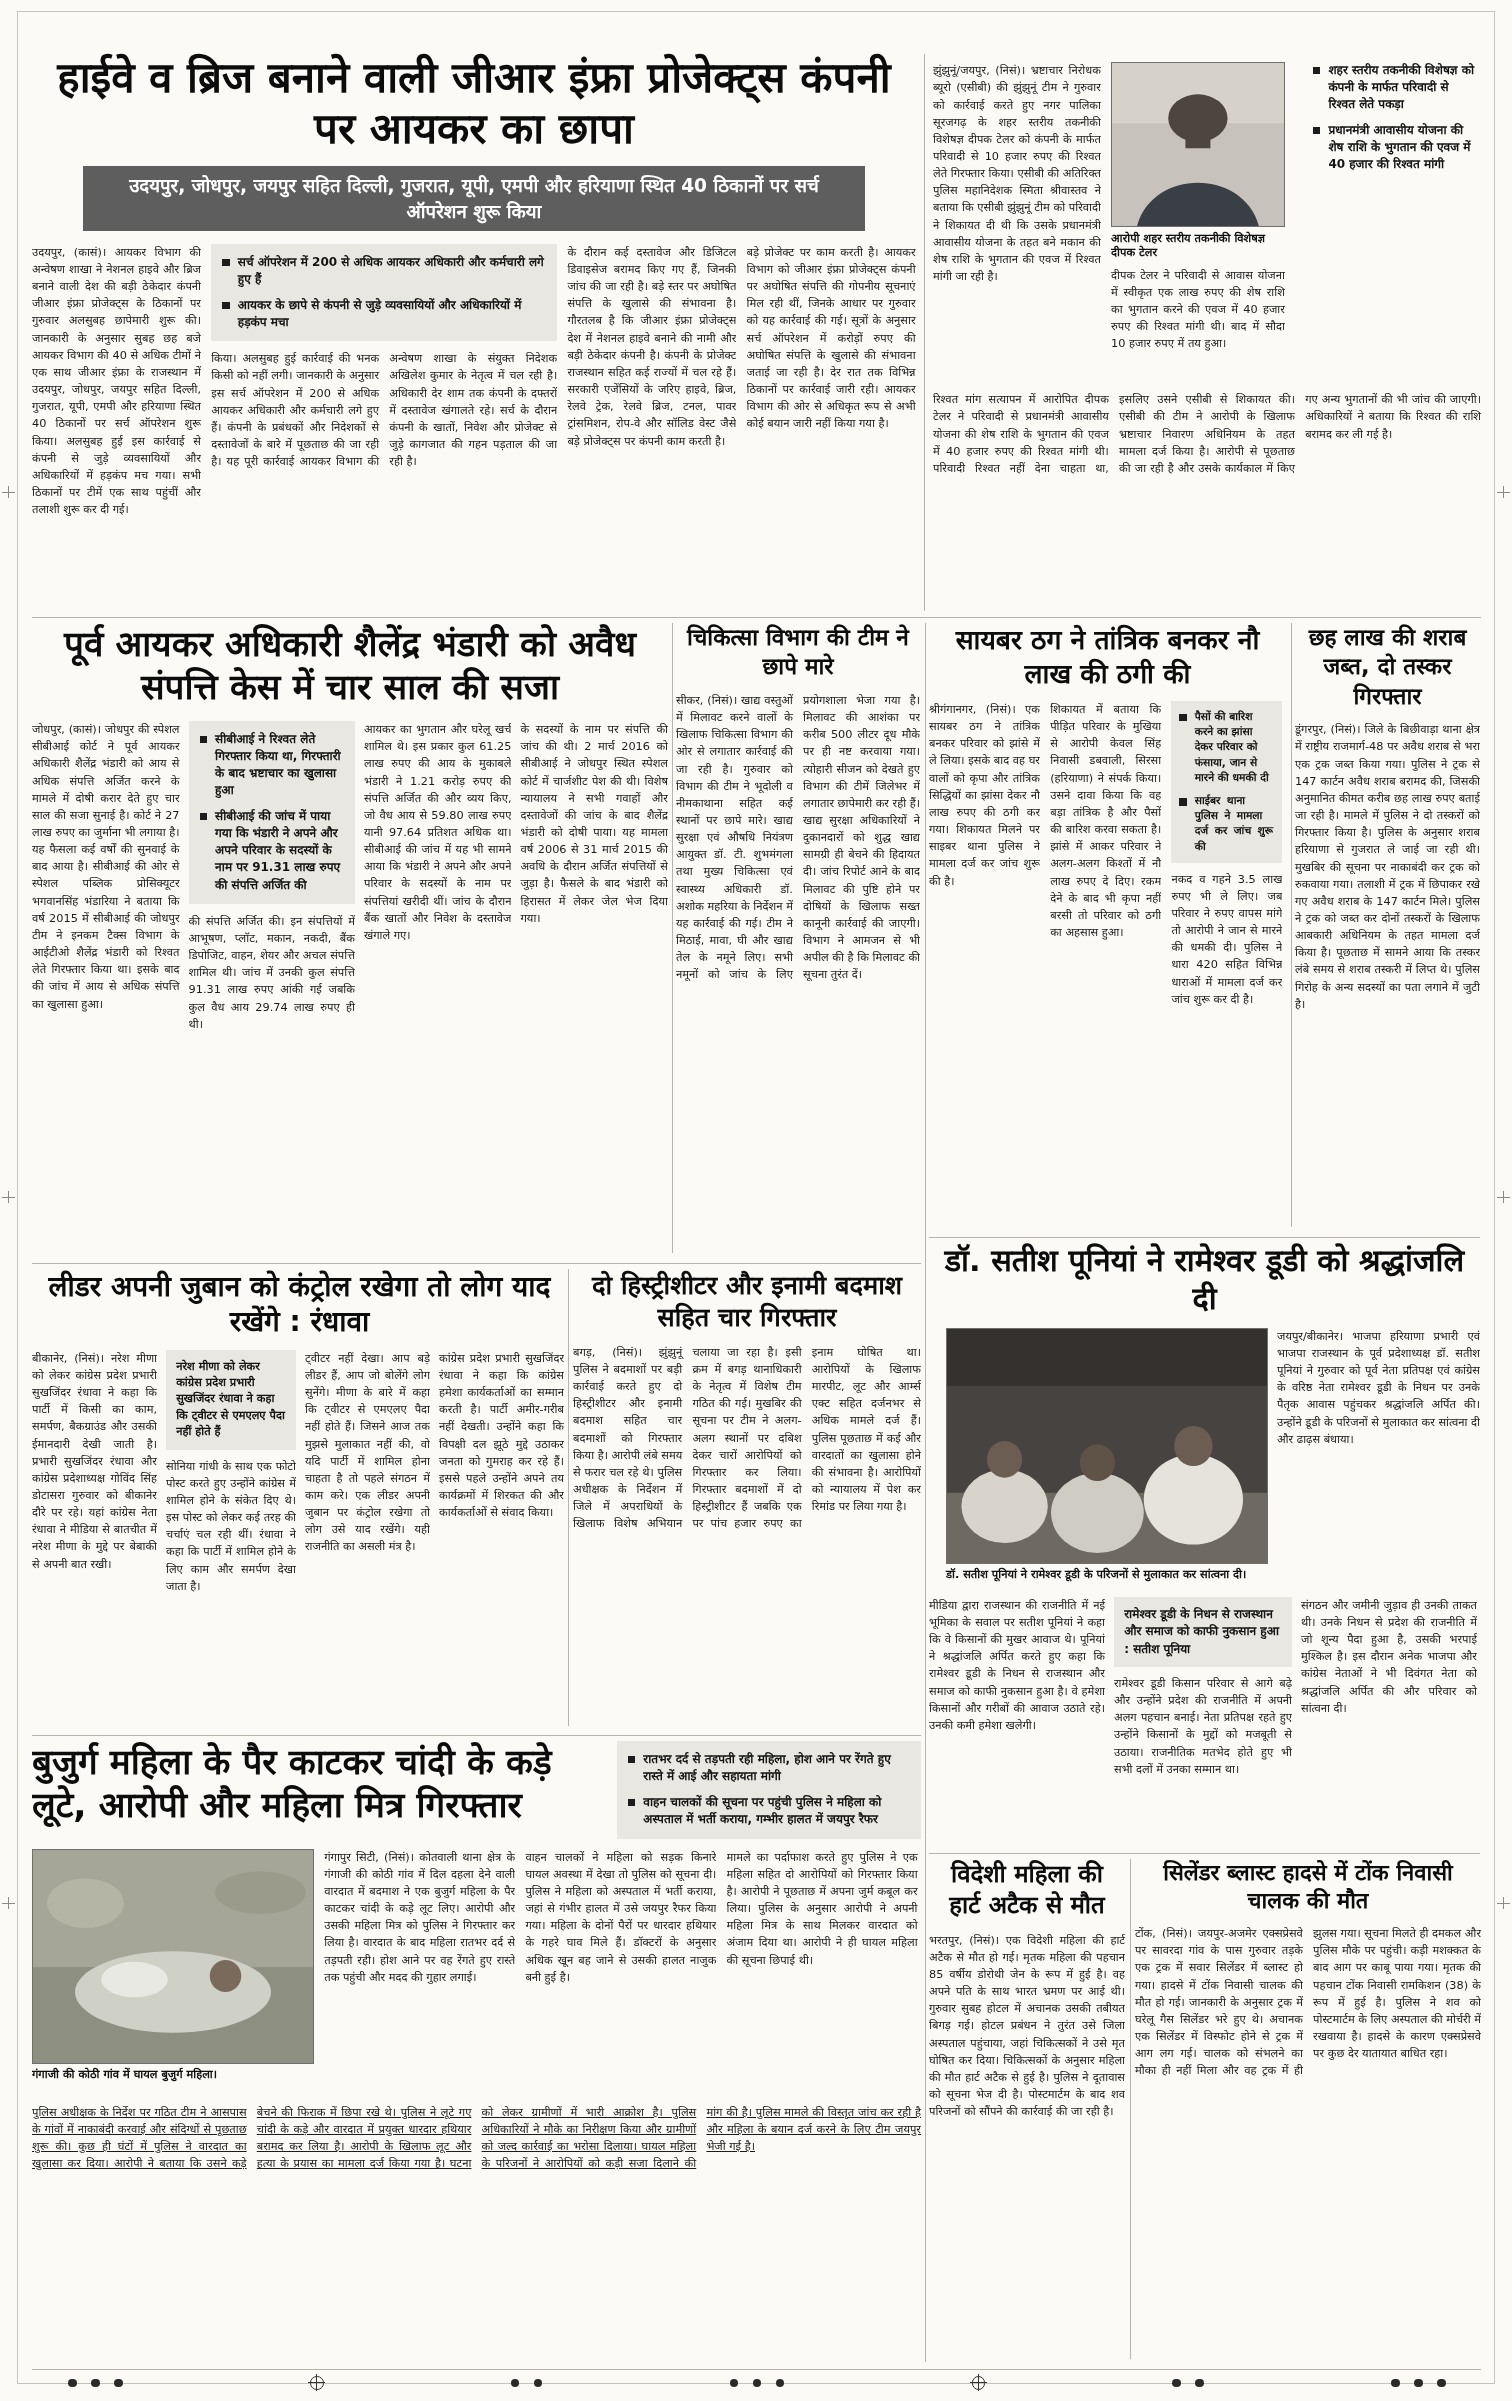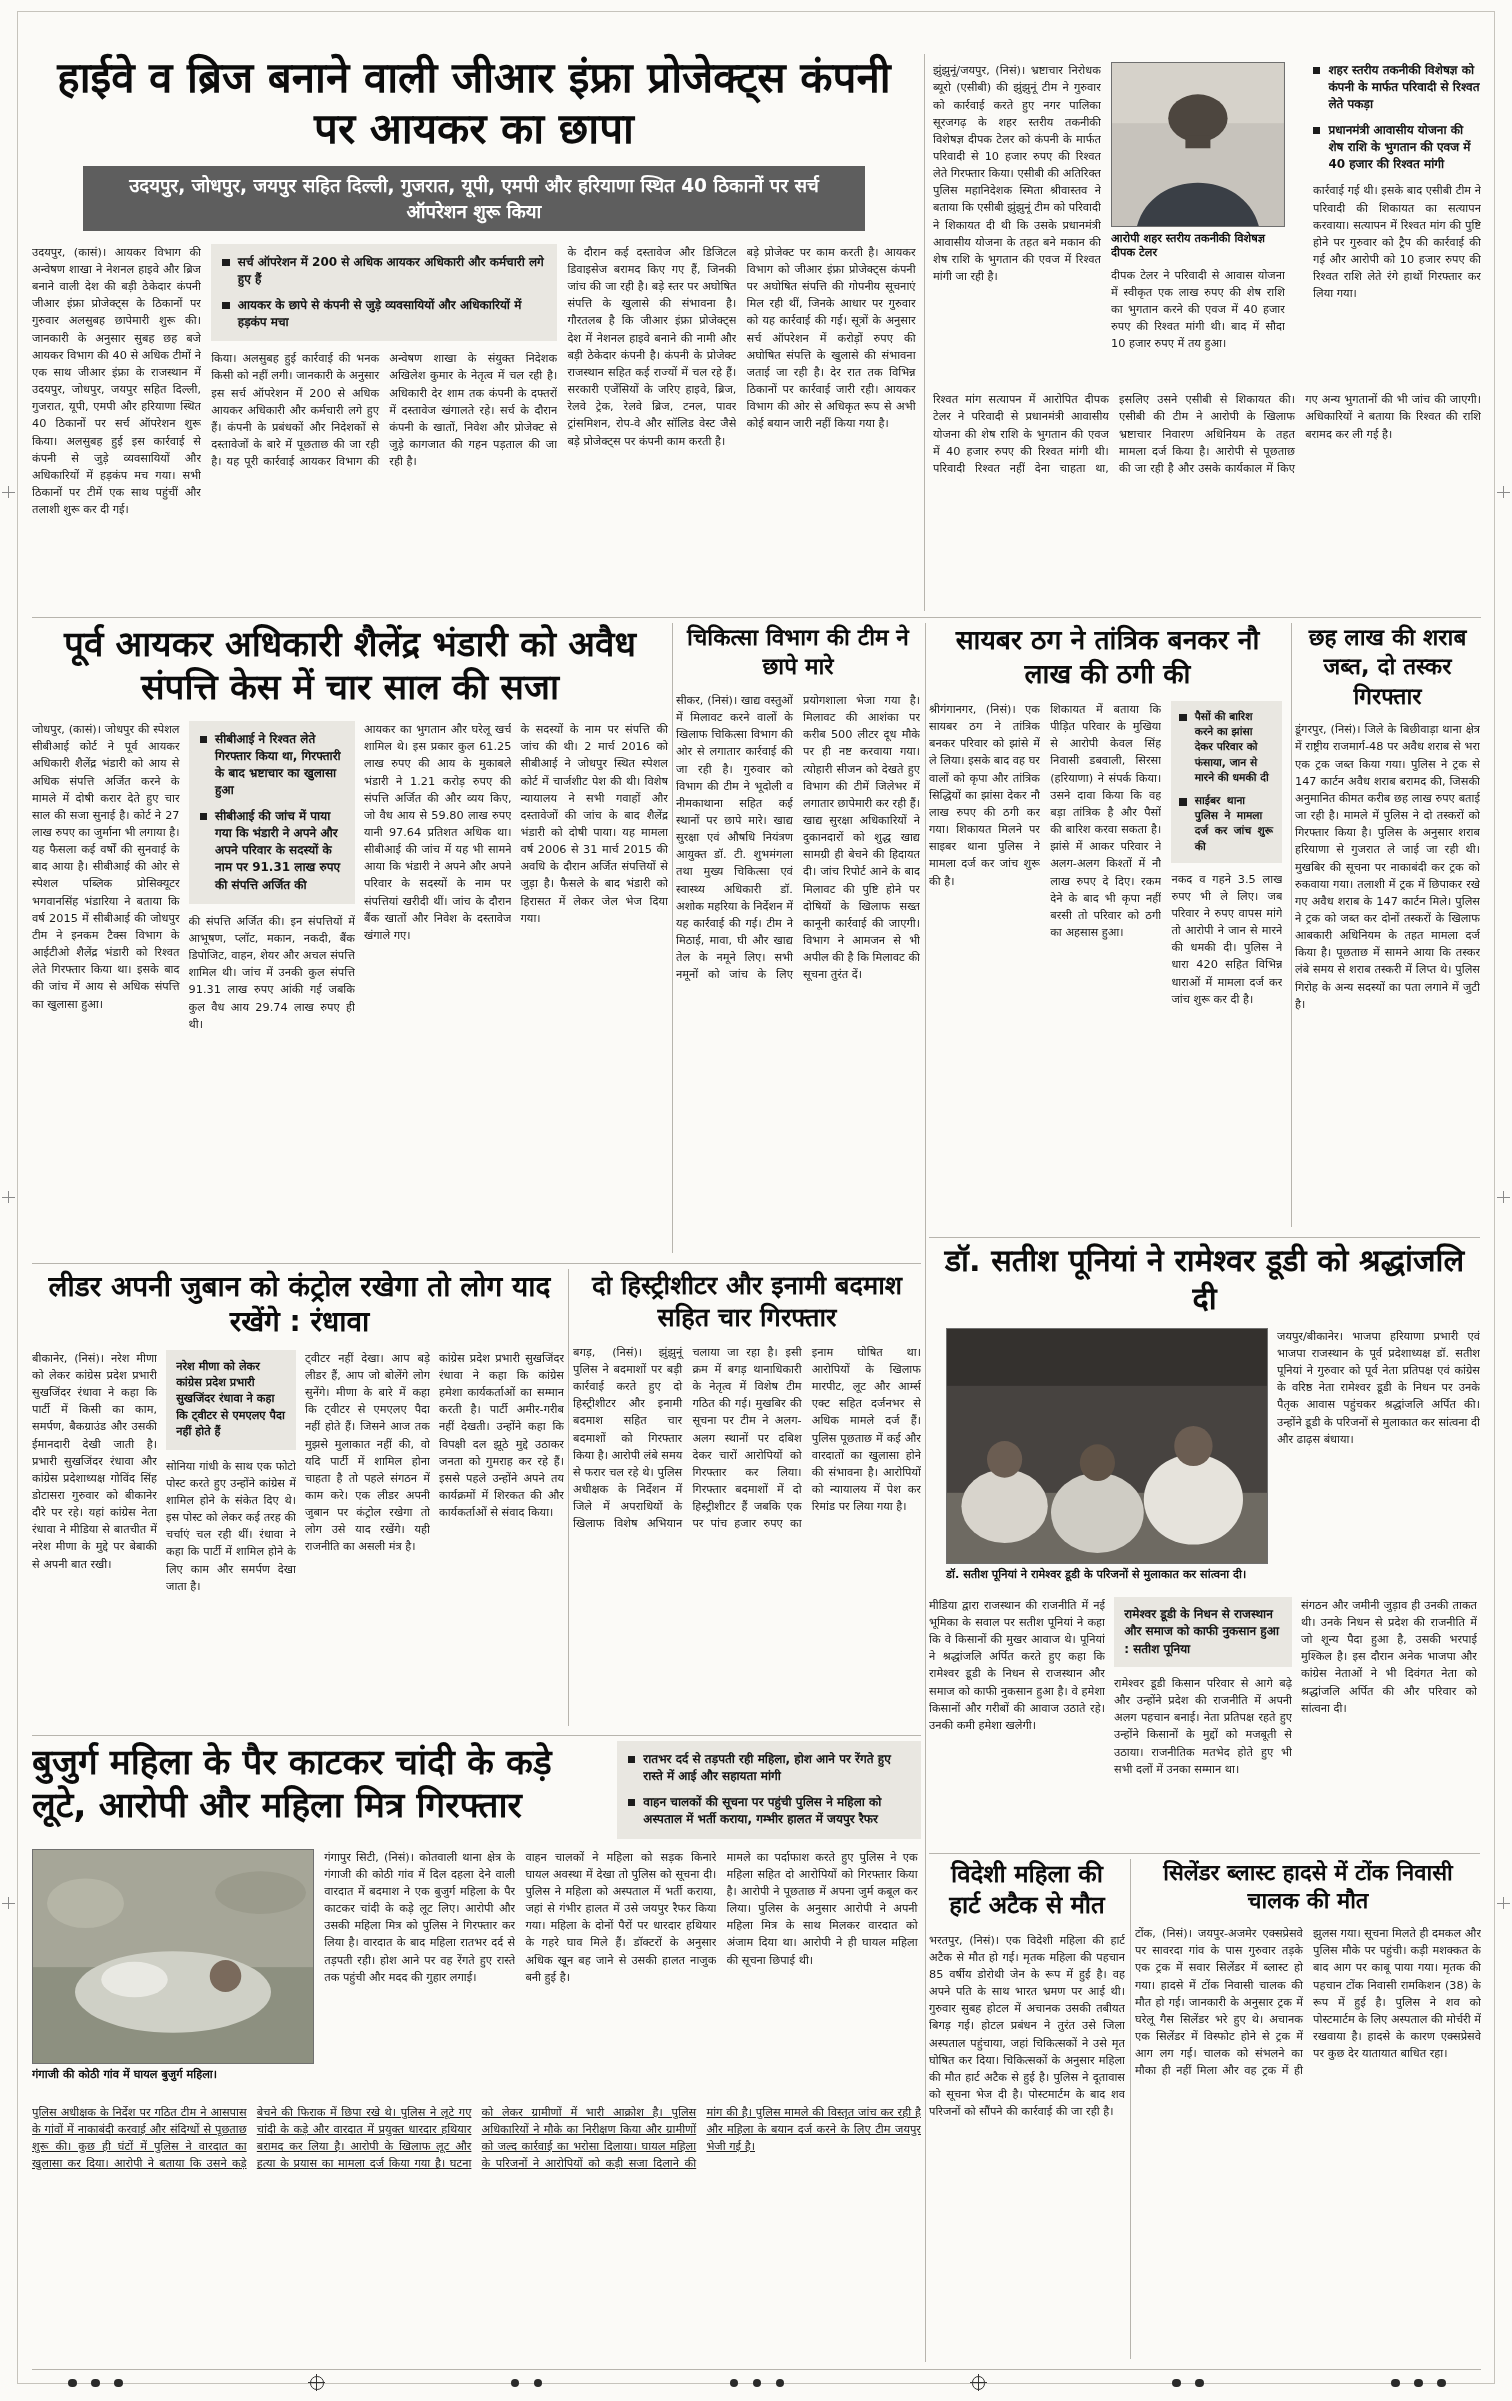--- a/index.html
+++ b/index.html
@@ -89,21 +89,21 @@
             <rect width="110" height="130" fill="#c7c3bc"></rect>
             <rect width="110" height="48" fill="#d6d2ca"></rect>
             <circle cx="55" cy="44" r="19" fill="#4d463f"></circle>
             <rect x="47" y="58" width="16" height="10" fill="#4d463f"></rect>
             <path d="M16 130 C 26 84 84 84 94 130 Z" fill="#3a3f46"></path>
           </svg>
         </div>
         <div class="caption">आरोपी शहर स्तरीय तकनीकी विशेषज्ञ दीपक टेलर</div>
         <div class="bt" style="flex:1;margin-top:5.6px;">दीपक टेलर ने परिवादी से आवास योजना में स्वीकृत एक लाख रुपए की शेष राशि का भुगतान करने की एवज में 40 हजार रुपए की रिश्वत मांगी थी। बाद में सौदा 10 हजार रुपए में तय हुआ।</div>
       </div>
-      <div style="width:171px;display:flex;flex-direction:column;gap:9px;overflow:hidden;margin-left:18px;">
+      <div style="width:171px;display:flex;flex-direction:row;gap:2px;overflow:hidden;margin-left:18px;">
         <div class="bullet-box plain">
           <div class="bullet-item">
             <span class="sq"></span>
             <span class="bb">शहर स्तरीय तकनीकी विशेषज्ञ को कंपनी के मार्फत परिवादी से रिश्वत लेते पकड़ा</span>
           </div>
           <div class="bullet-item">
             <span class="sq"></span>
             <span class="bb">प्रधानमंत्री आवासीय योजना की शेष राशि के भुगतान की एवज में 40 हजार की रिश्वत मांगी</span>
           </div>
         </div>

